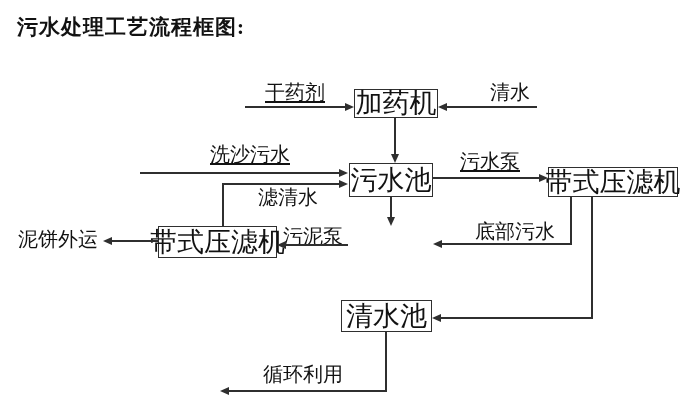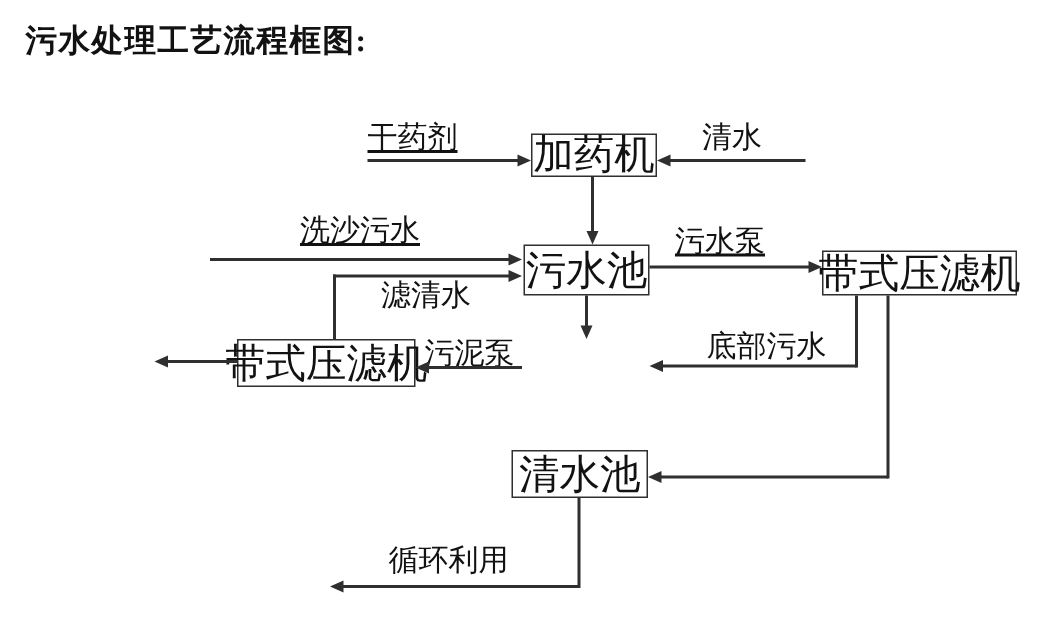--- a/index.html
+++ b/index.html
@@ -24,21 +24,21 @@
   .node{
     position:absolute;
     border:1.5px solid var(--ink);
     background:var(--bg);
     display:flex;align-items:center;justify-content:center;
     font-size:27px;line-height:1;white-space:nowrap;
   }
   .lbl{
     position:absolute;
     font-size:20px;line-height:1;
-    text-align:left;white-space:nowrap;
+    text-align:right;white-space:nowrap;
   }
   .ul{text-decoration:underline;text-underline-offset:2px;}
   .ln{position:absolute;height:1.5px;background:var(--ink);}
   .lv{position:absolute;width:1.5px;background:var(--ink);}
   .ar{position:absolute;width:0;height:0;}
   .ar-r{border-top:4px solid transparent;border-bottom:4px solid transparent;border-left:9px solid var(--ink);}
   .ar-l{border-top:4px solid transparent;border-bottom:4px solid transparent;border-right:9px solid var(--ink);}
   .ar-d{border-left:4px solid transparent;border-right:4px solid transparent;border-top:9px solid var(--ink);}
 </style>
 </head>
@@ -54,20 +54,21 @@
   <div class="node" style="left:158px;top:226px;width:119px;height:32px;">带式压滤机</div>
   <div class="node" style="left:341px;top:300px;width:91px;height:32px;">清水池</div>
 
   <div class="lbl ul" style="left:245px;top:82px;width:80px;">干药剂</div>
   <div class="lbl" style="left:468px;top:82px;width:62px;">清水</div>
   <div class="lbl ul" style="left:168px;top:144px;width:90px;margin-left:32px;">洗沙污水</div>
   <div class="lbl ul" style="left:450px;top:151px;width:70px;">污水泵</div>
   <div class="lbl" style="left:254px;top:187px;width:64px;">滤清水</div>
   <div class="lbl" style="left:471px;top:221px;width:84px;">底部污水</div>
   <div class="lbl" style="left:283px;top:226px;width:60px;">污泥泵</div>
+  <div class="lbl" style="left:14px;top:229px;width:84px;">泥饼外运</div>
   <div class="lbl" style="left:259px;top:364px;width:84px;">循环利用</div>
 
   <div class="ln" style="left:245px;top:106px;width:101px;"></div>
   <div class="ar ar-r" style="left:345px;top:103px;"></div>
 
   <div class="ln" style="left:446px;top:106px;width:91px;"></div>
   <div class="ar ar-l" style="left:438px;top:103px;"></div>
 
   <div class="lv" style="left:394px;top:118px;height:38px;"></div>
   <div class="ar ar-d" style="left:391px;top:154px;"></div>

